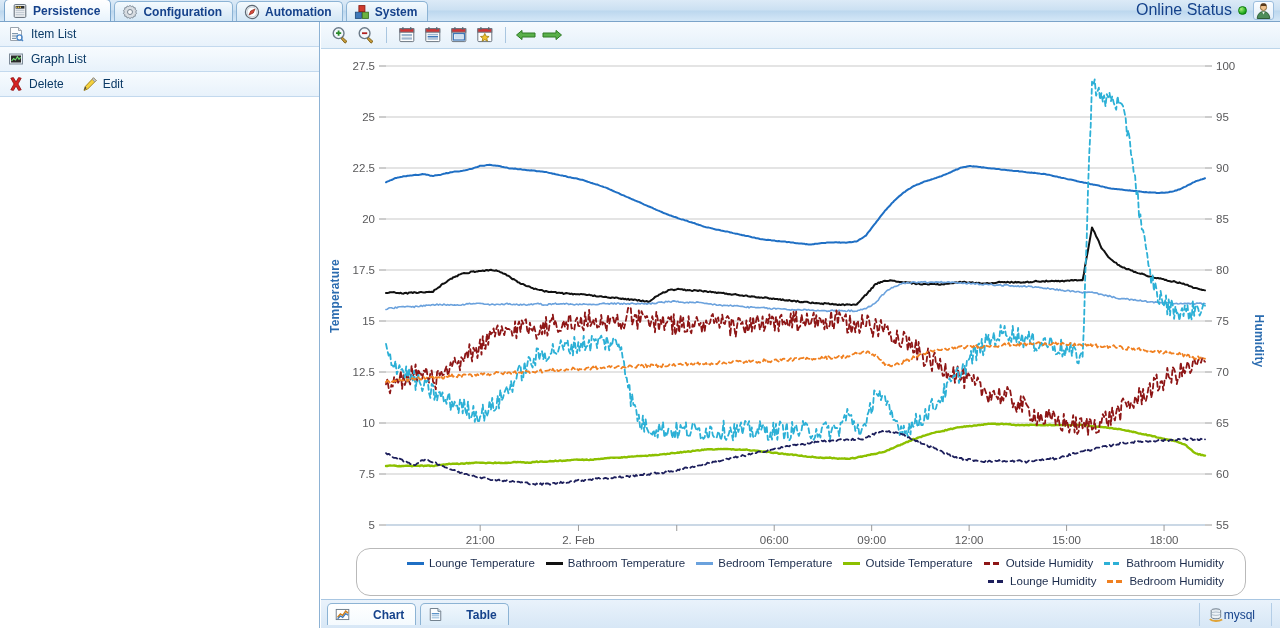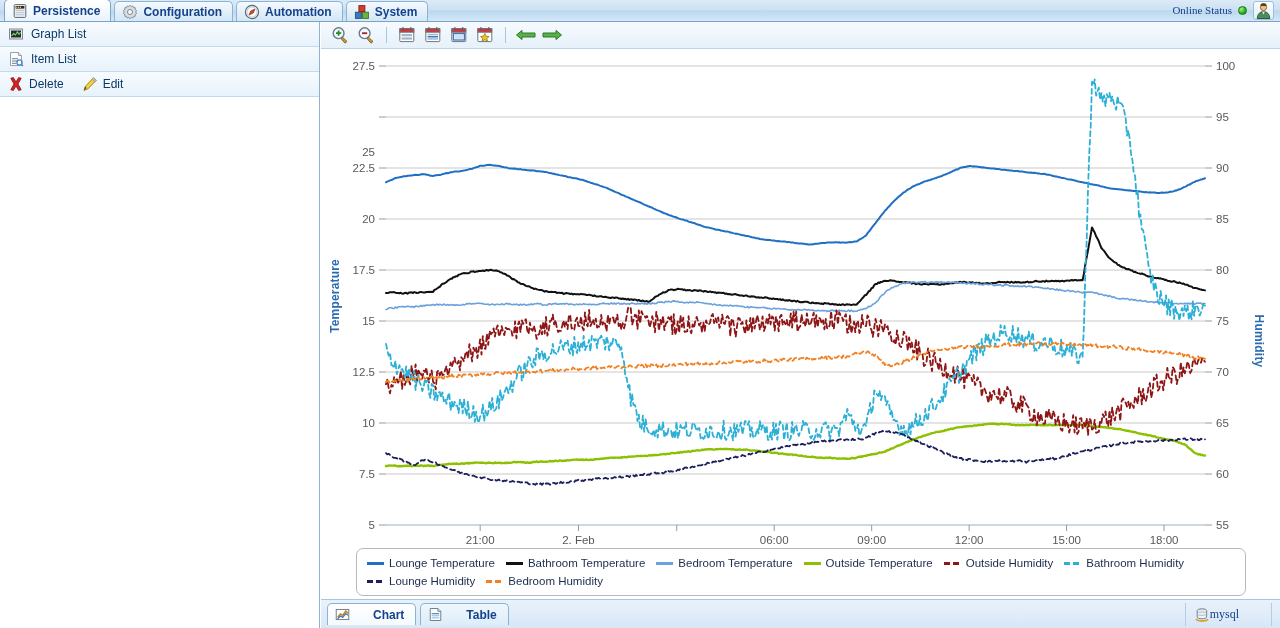--- a/index.html
+++ b/index.html
@@ -34,21 +34,21 @@
     background: linear-gradient(to bottom, #ffffff 0%, #f2f9fe 60%, #e8f3fc 100%);
     border-color: #7aa5cc;
     height: 22px;
   }
   .tab-ico { width: 16px; height: 16px; display: inline-block; position: relative; flex: none; }
 
   .status-area {
     margin-left: auto; display: flex; align-items: center; gap: 6px;
     padding-right: 6px; height: 22px;
   }
-  .status-area .lbl { color: #15428b; font-size: 11px; font-family: Liberation Serif, serif; }
+  .status-area .lbl { color: #15428b; font-size: 16px; }
   .led { width: 9px; height: 9px; border-radius: 50%;
     background: radial-gradient(circle at 32% 30%, #a8f07a, #1faa1f 65%, #0c7a0c);
     border: 1px solid #0c7a0c; }
   .user-btn {
     width: 21px; height: 19px; border: 1px solid #9cbede; border-radius: 3px;
     background: linear-gradient(to bottom,#fbfdff,#e3eef9);
     position: relative; cursor: pointer;
   }
 
   
@@ -105,35 +105,36 @@
   .btab {
     height: 22px; display: flex; align-items: center; gap: 22px;
     padding: 0 11px 0 7px; margin-right: 4px;
     border: 1px solid #8cb3d4; border-bottom: none; border-radius: 5px 5px 0 0;
     color: #15428b; font-weight: bold; font-size: 12px; cursor: pointer;
     background: linear-gradient(to bottom,#f0f7fd,#ddecf8);
   }
   .btab.active { background: linear-gradient(to bottom,#ffffff,#f4fafe); }
   .dbstat {
     margin-left: auto; display: flex; align-items: center; 
-    height: 23px; padding: 0 32px 0 8px; margin-right: 8px;
+    height: 23px; padding: 0 16px 0 8px; margin-right: 8px;
     border-left: 1px solid #b3cde6; border-right: 1px solid #b3cde6;
-    color: #15428b; font-size: 12px; font-family: Liberation Serif, serif;
+    color: #15428b; font-size: 12px;
   }
 
   
   .axis-title {
     position: absolute; color: #2b6cb0; font-size: 12px; font-weight: bold;
     letter-spacing: .2px;
   }
   .tick-lbl { position: absolute; color: #58585a; font-size: 11.5px; white-space: nowrap; }
 
   .legendbox {
-    position: absolute; border: 1px solid #b9b9b9; border-radius: 7px;
+    position: absolute; border: 1px solid #b9b9b9; border-radius: 14px;
     background: #ffffff;
+    text-align: right;
   }
   .legend-inner { padding: 6px 10px 5px 10px; line-height: 17px; }
   .lg-item { display: inline-flex; align-items: center; margin-right: 11px; white-space: nowrap; vertical-align: middle; }
   .lg-swatch { width: 17px; height: 3px; margin-right: 5px; flex: none; }
   .lg-text { color: #1c2c4c; font-size: 11.5px; }
 
   svg { display: block; }
 </style>
 </head>
 <body>
@@ -199,41 +200,41 @@
         </svg>
       </span>
     </div>
   </div>
 
   <div class="leftpanel">
 
     <div class="lp-row">
       <span class="ico">
         <svg width="16" height="16" viewBox="0 0 16 16">
-          <rect x="1.5" y="3" width="13" height="10" fill="#e8eef4" stroke="#7d8a97" stroke-width="1"></rect>
-          <rect x="3" y="4.5" width="10" height="7" fill="#2b2b2b"></rect>
-          <polyline points="3.6,10 5.6,7.6 7.4,9 9.4,5.8 11,8.4 12.6,6.4" fill="none" stroke="#6ee06e" stroke-width="1.1"></polyline>
-        </svg>
-      </span>
-      <span>Graph List</span>
-    </div>
-
-    <div class="lp-row">
-      <span class="ico">
-        <svg width="16" height="16" viewBox="0 0 16 16">
           <path d="M2.5 1.5 h8 l3 3 v10 h-11 z" fill="#fdfdfd" stroke="#9aa3ad" stroke-width="1"></path>
           <path d="M10.5 1.5 v3 h3" fill="#dfe6ec" stroke="#9aa3ad" stroke-width="1"></path>
           <rect x="4" y="7" width="6" height="1.2" fill="#7f97ad"></rect>
           <rect x="4" y="9.4" width="6" height="1.2" fill="#7f97ad"></rect>
           <rect x="4" y="11.8" width="4" height="1.2" fill="#7f97ad"></rect>
           <circle cx="11.5" cy="11.5" r="2.6" fill="none" stroke="#4a86c8" stroke-width="1.3"></circle>
           <line x1="13.3" y1="13.3" x2="15" y2="15" stroke="#4a86c8" stroke-width="1.4"></line>
         </svg>
       </span>
       <span>Item List</span>
+    </div>
+
+    <div class="lp-row">
+      <span class="ico">
+        <svg width="16" height="16" viewBox="0 0 16 16">
+          <rect x="1.5" y="3" width="13" height="10" fill="#e8eef4" stroke="#7d8a97" stroke-width="1"></rect>
+          <rect x="3" y="4.5" width="10" height="7" fill="#2b2b2b"></rect>
+          <polyline points="3.6,10 5.6,7.6 7.4,9 9.4,5.8 11,8.4 12.6,6.4" fill="none" stroke="#6ee06e" stroke-width="1.1"></polyline>
+        </svg>
+      </span>
+      <span>Graph List</span>
     </div>
 
     <div class="lp-row toolbar">
       <span class="lp-tb-item">
         <span class="ico">
           <svg width="16" height="16" viewBox="0 0 16 16">
             <path d="M2.8 2.2 L5.4 1.6 L8 6 L10.6 1.6 L13.2 2.2 L10 8 L13.2 13.8 L10.6 14.4 L8 10 L5.4 14.4 L2.8 13.8 L6 8 Z" fill="#d62222" stroke="#8e1010" stroke-width=".8" stroke-linejoin="round"></path>
           </svg>
         </span>
         <span>Delete</span>
@@ -377,21 +378,21 @@
           <path d="M65.0 333.1 L66.3 331.7 L67.7 332.2 L69.0 334.2 L70.4 332.5 L71.7 332.9 L73.1 331.5 L74.4 332.1 L75.8 331.8 L77.1 330.4 L78.4 330.4 L79.8 331.4 L81.1 331.3 L82.5 331.4 L83.8 330.8 L85.2 329.6 L86.5 332.3 L87.9 329.9 L89.2 330.4 L90.6 329.6 L91.9 329.2 L93.2 330.8 L94.6 329.6 L95.9 330.1 L97.3 328.2 L98.6 329.9 L100.0 330.7 L101.3 328.0 L102.7 327.9 L104.0 330.1 L105.3 329.1 L106.7 327.7 L108.0 327.8 L109.4 328.2 L110.7 327.9 L112.1 328.0 L113.4 330.6 L114.8 328.1 L116.1 329.0 L117.4 328.2 L118.8 328.7 L120.1 326.9 L121.5 329.5 L122.8 329.5 L124.2 326.4 L125.5 327.6 L126.9 328.1 L128.2 326.1 L129.6 328.7 L130.9 325.4 L132.2 327.8 L133.6 326.7 L134.9 327.4 L136.3 328.2 L137.6 325.7 L139.0 326.3 L140.3 328.5 L141.7 326.0 L143.0 325.3 L144.3 325.6 L145.7 326.0 L147.0 326.3 L148.4 325.1 L149.7 325.3 L151.1 327.4 L152.4 325.7 L153.8 325.6 L155.1 326.7 L156.4 325.1 L157.8 326.6 L159.1 324.9 L160.5 324.4 L161.8 325.7 L163.2 324.2 L164.5 326.1 L165.9 326.0 L167.2 324.9 L168.6 326.3 L169.9 325.4 L171.2 325.1 L172.6 325.3 L173.9 324.2 L175.3 322.8 L176.6 323.4 L178.0 323.1 L179.3 323.7 L180.7 324.4 L182.0 325.4 L183.3 323.7 L184.7 322.5 L186.0 324.4 L187.4 323.3 L188.7 323.4 L190.1 324.9 L191.4 322.7 L192.8 323.5 L194.1 322.1 L195.4 324.7 L196.8 323.4 L198.1 323.6 L199.5 323.3 L200.8 324.3 L202.2 322.2 L203.5 322.3 L204.9 321.9 L206.2 322.5 L207.6 322.3 L208.9 324.3 L210.2 323.3 L211.6 322.8 L212.9 323.2 L214.3 323.6 L215.6 322.5 L217.0 321.4 L218.3 322.1 L219.7 320.5 L221.0 323.6 L222.3 322.9 L223.7 321.8 L225.0 321.8 L226.4 321.6 L227.7 321.4 L229.1 320.5 L230.4 322.2 L231.8 319.7 L233.1 321.8 L234.4 322.2 L235.8 320.3 L237.1 322.2 L238.5 321.6 L239.8 320.6 L241.2 320.3 L242.5 321.2 L243.9 321.8 L245.2 320.2 L246.6 320.6 L247.9 320.7 L249.2 321.1 L250.6 320.6 L251.9 318.5 L253.3 319.5 L254.6 320.9 L256.0 319.7 L257.3 321.2 L258.7 320.0 L260.0 320.4 L261.3 319.6 L262.7 319.9 L264.0 320.7 L265.4 318.9 L266.7 318.6 L268.1 318.2 L269.4 320.7 L270.8 318.9 L272.1 317.5 L273.4 319.8 L274.8 317.4 L276.1 320.2 L277.5 318.9 L278.8 318.2 L280.2 319.4 L281.5 318.8 L282.9 318.3 L284.2 319.4 L285.6 318.4 L286.9 317.7 L288.2 317.0 L289.6 318.2 L290.9 317.0 L292.3 317.6 L293.6 319.0 L295.0 318.4 L296.3 317.4 L297.7 317.0 L299.0 318.8 L300.3 319.4 L301.7 318.0 L303.0 318.2 L304.4 318.5 L305.7 319.4 L307.1 317.8 L308.4 316.3 L309.8 316.7 L311.1 317.7 L312.4 318.7 L313.8 318.6 L315.1 318.8 L316.5 316.5 L317.8 315.7 L319.2 317.5 L320.5 315.7 L321.9 316.5 L323.2 318.4 L324.6 315.3 L325.9 318.2 L327.2 316.4 L328.6 318.3 L329.9 315.3 L331.3 315.6 L332.6 316.2 L334.0 317.3 L335.3 315.5 L336.7 318.1 L338.0 315.8 L339.3 317.5 L340.7 318.2 L342.0 315.3 L343.4 317.7 L344.7 317.3 L346.1 317.3 L347.4 316.7 L348.8 315.0 L350.1 315.0 L351.4 316.4 L352.8 314.9 L354.1 316.9 L355.5 316.0 L356.8 315.0 L358.2 315.1 L359.5 314.6 L360.9 315.7 L362.2 315.9 L363.6 315.2 L364.9 313.6 L366.2 316.4 L367.6 314.5 L368.9 315.5 L370.3 314.5 L371.6 315.6 L373.0 315.4 L374.3 313.7 L375.7 314.9 L377.0 313.4 L378.3 315.6 L379.7 314.1 L381.0 314.3 L382.4 315.4 L383.7 315.2 L385.1 313.9 L386.4 316.0 L387.8 314.8 L389.1 315.9 L390.4 314.2 L391.8 315.1 L393.1 314.7 L394.5 314.6 L395.8 315.3 L397.2 313.9 L398.5 312.2 L399.9 313.3 L401.2 314.6 L402.6 313.3 L403.9 314.1 L405.2 314.5 L406.6 315.1 L407.9 313.3 L409.3 313.8 L410.6 313.7 L412.0 312.1 L413.3 312.6 L414.7 312.0 L416.0 311.7 L417.3 312.5 L418.7 311.8 L420.0 312.4 L421.4 312.1 L422.7 314.0 L424.1 312.9 L425.4 312.2 L426.8 313.9 L428.1 311.5 L429.4 312.8 L430.8 312.2 L432.1 311.5 L433.5 311.8 L434.8 312.7 L436.2 313.9 L437.5 312.9 L438.9 313.6 L440.2 313.1 L441.6 313.2 L442.9 310.2 L444.2 311.8 L445.6 310.3 L446.9 312.9 L448.3 312.7 L449.6 313.3 L451.0 311.8 L452.3 311.6 L453.7 310.7 L455.0 310.3 L456.3 311.7 L457.7 312.6 L459.0 310.0 L460.4 311.3 L461.7 310.0 L463.1 309.7 L464.4 310.2 L465.8 311.8 L467.1 311.8 L468.4 310.4 L469.8 309.2 L471.1 312.2 L472.5 311.0 L473.8 309.1 L475.2 308.9 L476.5 308.6 L477.9 310.2 L479.2 309.3 L480.6 309.1 L481.9 309.0 L483.2 308.2 L484.6 310.3 L485.9 308.6 L487.3 309.7 L488.6 309.9 L490.0 308.7 L491.3 310.9 L492.7 309.8 L494.0 310.4 L495.3 309.4 L496.7 308.8 L498.0 309.7 L499.4 309.5 L500.7 307.8 L502.1 310.3 L503.4 308.6 L504.8 307.5 L506.1 310.3 L507.4 307.3 L508.8 308.4 L510.1 309.8 L511.5 309.5 L512.8 307.7 L514.2 308.9 L515.5 308.6 L516.9 307.8 L518.2 306.6 L519.6 306.6 L520.9 309.2 L522.2 306.4 L523.6 309.2 L524.9 308.7 L526.3 307.2 L527.6 307.7 L529.0 306.9 L530.3 306.6 L531.7 305.3 L533.0 304.9 L534.3 303.7 L535.7 304.3 L537.0 303.0 L538.4 304.6 L539.7 304.6 L541.1 303.2 L542.4 302.5 L543.8 302.6 L545.1 304.0 L546.4 302.4 L547.8 302.6 L549.1 305.3 L550.5 306.1 L551.8 305.2 L553.2 307.0 L554.5 305.4 L555.9 306.5 L557.2 308.7 L558.6 310.5 L559.9 310.9 L561.2 313.9 L562.6 313.4 L563.9 316.0 L565.3 314.7 L566.6 316.3 L568.0 315.7 L569.3 317.0 L570.7 317.3 L572.0 315.8 L573.3 316.4 L574.7 315.1 L576.0 314.2 L577.4 314.8 L578.7 316.1 L580.1 315.1 L581.4 314.6 L582.8 311.4 L584.1 313.3 L585.4 310.3 L586.8 310.7 L588.1 312.0 L589.5 309.6 L590.8 310.2 L592.2 307.3 L593.5 308.3 L594.9 306.7 L596.2 307.8 L597.6 306.7 L598.9 305.2 L600.2 305.0 L601.6 304.1 L602.9 304.9 L604.3 305.4 L605.6 303.8 L607.0 302.2 L608.3 302.0 L609.7 301.5 L611.0 302.1 L612.3 302.8 L613.7 301.1 L615.0 301.2 L616.4 300.3 L617.7 301.1 L619.1 301.2 L620.4 301.1 L621.8 299.4 L623.1 299.3 L624.4 299.7 L625.8 300.9 L627.1 300.9 L628.5 299.3 L629.8 298.4 L631.2 298.4 L632.5 299.7 L633.9 298.4 L635.2 300.6 L636.6 298.4 L637.9 297.4 L639.2 297.5 L640.6 296.8 L641.9 297.2 L643.3 299.6 L644.6 298.7 L646.0 297.2 L647.3 296.3 L648.7 296.1 L650.0 297.2 L651.3 298.4 L652.7 297.0 L654.0 298.5 L655.4 296.1 L656.7 299.0 L658.1 296.8 L659.4 299.0 L660.8 298.6 L662.1 298.4 L663.4 296.2 L664.8 295.8 L666.1 297.1 L667.5 297.3 L668.8 297.8 L670.2 296.4 L671.5 296.6 L672.9 297.6 L674.2 297.6 L675.6 297.5 L676.9 298.0 L678.2 296.7 L679.6 296.7 L680.9 296.7 L682.3 295.5 L683.6 294.4 L685.0 296.3 L686.3 295.3 L687.7 293.9 L689.0 296.9 L690.3 296.2 L691.7 295.2 L693.0 296.2 L694.4 296.3 L695.7 296.6 L697.1 293.9 L698.4 296.7 L699.8 294.0 L701.1 295.8 L702.4 295.3 L703.8 294.3 L705.1 296.5 L706.5 294.7 L707.8 295.9 L709.2 293.9 L710.5 295.0 L711.9 295.3 L713.2 293.9 L714.6 294.7 L715.9 293.9 L717.2 293.2 L718.6 293.3 L719.9 295.5 L721.3 296.0 L722.6 296.1 L724.0 294.0 L725.3 295.4 L726.7 294.8 L728.0 295.6 L729.3 295.9 L730.7 295.3 L732.0 293.7 L733.4 295.6 L734.7 293.4 L736.1 295.4 L737.4 294.3 L738.8 293.4 L740.1 295.7 L741.4 293.7 L742.8 294.6 L744.1 294.3 L745.5 295.6 L746.8 296.2 L748.2 295.7 L749.5 293.9 L750.9 295.4 L752.2 296.7 L753.6 294.4 L754.9 296.8 L756.2 297.0 L757.6 295.4 L758.9 295.4 L760.3 296.1 L761.6 297.0 L763.0 296.7 L764.3 295.1 L765.7 296.8 L767.0 295.6 L768.3 297.7 L769.7 295.1 L771.0 297.3 L772.4 295.5 L773.7 296.3 L775.1 295.3 L776.4 298.5 L777.8 296.7 L779.1 296.8 L780.4 298.2 L781.8 298.2 L783.1 297.4 L784.5 297.7 L785.8 296.1 L787.2 299.0 L788.5 297.6 L789.9 298.3 L791.2 297.5 L792.6 296.2 L793.9 297.6 L795.2 298.8 L796.6 299.0 L797.9 297.3 L799.3 297.0 L800.6 297.7 L802.0 300.1 L803.3 299.5 L804.7 300.5 L806.0 300.9 L807.3 298.0 L808.7 299.0 L810.0 298.5 L811.4 300.6 L812.7 299.4 L814.1 301.4 L815.4 300.7 L816.8 299.6 L818.1 299.0 L819.4 301.3 L820.8 300.0 L822.1 300.2 L823.5 301.6 L824.8 301.6 L826.2 302.7 L827.5 301.2 L828.9 302.5 L830.2 302.4 L831.6 303.1 L832.9 302.7 L834.2 301.7 L835.6 301.1 L836.9 301.6 L838.3 303.7 L839.6 302.0 L841.0 302.6 L842.3 304.6 L843.7 303.5 L845.0 302.1 L846.3 304.2 L847.7 304.5 L849.0 303.2 L850.4 304.5 L851.7 304.3 L853.1 304.4 L854.4 304.5 L855.8 305.2 L857.1 305.4 L858.4 303.7 L859.8 305.7 L861.1 304.3 L862.5 307.5 L863.8 305.8 L865.2 307.8 L866.5 305.6 L867.9 306.2 L869.2 309.2 L870.6 308.7 L871.9 307.8 L873.2 309.5 L874.6 310.1 L875.9 307.4 L877.3 307.5 L878.6 310.0 L880.0 308.3 L881.3 307.9 L882.7 309.6 L884.0 309.7" fill="none" stroke="#f08020" stroke-width="1.8" stroke-linejoin="round" stroke-linecap="round" stroke-dasharray="5,3.5"></path>
         </svg>
         <div class="tick-lbl" style="left: 54px; top: 476px; transform: translate(-100%, -50%);">5</div>
         <div class="tick-lbl" style="left: 54px; top: 425px; transform: translate(-100%, -50%);">7.5</div>
         <div class="tick-lbl" style="left: 54px; top: 374px; transform: translate(-100%, -50%);">10</div>
         <div class="tick-lbl" style="left: 54px; top: 323px; transform: translate(-100%, -50%);">12.5</div>
         <div class="tick-lbl" style="left: 54px; top: 272px; transform: translate(-100%, -50%);">15</div>
         <div class="tick-lbl" style="left: 54px; top: 221px; transform: translate(-100%, -50%);">17.5</div>
         <div class="tick-lbl" style="left: 54px; top: 170px; transform: translate(-100%, -50%);">20</div>
         <div class="tick-lbl" style="left: 54px; top: 119px; transform: translate(-100%, -50%);">22.5</div>
-        <div class="tick-lbl" style="left: 54px; top: 68px; transform: translate(-100%, -50%); margin-top: 35px;">25</div>
+        <div class="tick-lbl" style="left: 54px; top: 68px; transform: translate(-100%, -50%);">25</div>
         <div class="tick-lbl" style="left: 54px; top: 17px; transform: translate(-100%, -50%);">27.5</div>
         <div class="tick-lbl" style="left: 895px; top: 476px; transform: translate(0px, -50%);">55</div>
         <div class="tick-lbl" style="left: 895px; top: 425px; transform: translate(0px, -50%);">60</div>
         <div class="tick-lbl" style="left: 895px; top: 374px; transform: translate(0px, -50%);">65</div>
         <div class="tick-lbl" style="left: 895px; top: 323px; transform: translate(0px, -50%);">70</div>
         <div class="tick-lbl" style="left: 895px; top: 272px; transform: translate(0px, -50%);">75</div>
         <div class="tick-lbl" style="left: 895px; top: 221px; transform: translate(0px, -50%);">80</div>
         <div class="tick-lbl" style="left: 895px; top: 170px; transform: translate(0px, -50%);">85</div>
         <div class="tick-lbl" style="left: 895px; top: 119px; transform: translate(0px, -50%);">90</div>
         <div class="tick-lbl" style="left: 895px; top: 68px; transform: translate(0px, -50%);">95</div>

